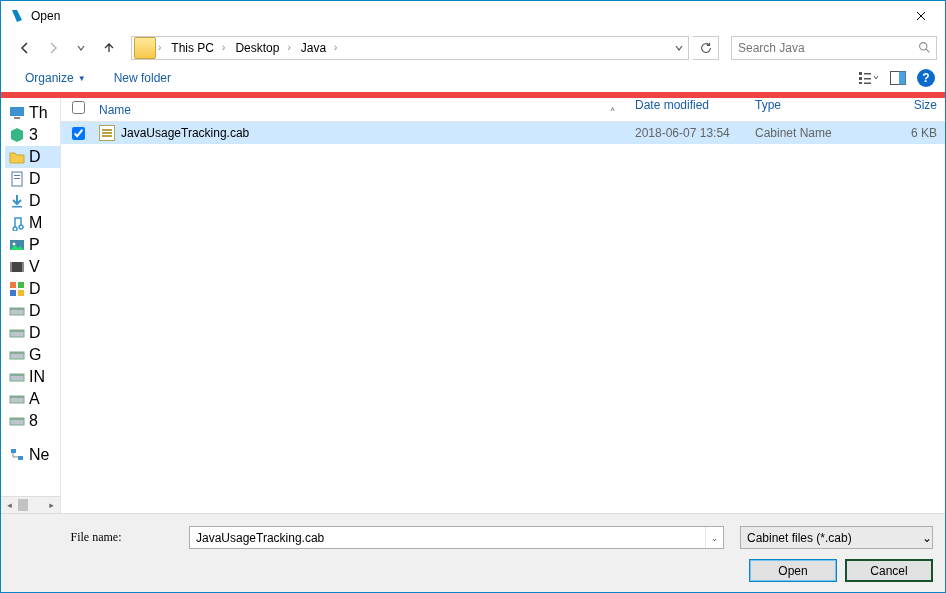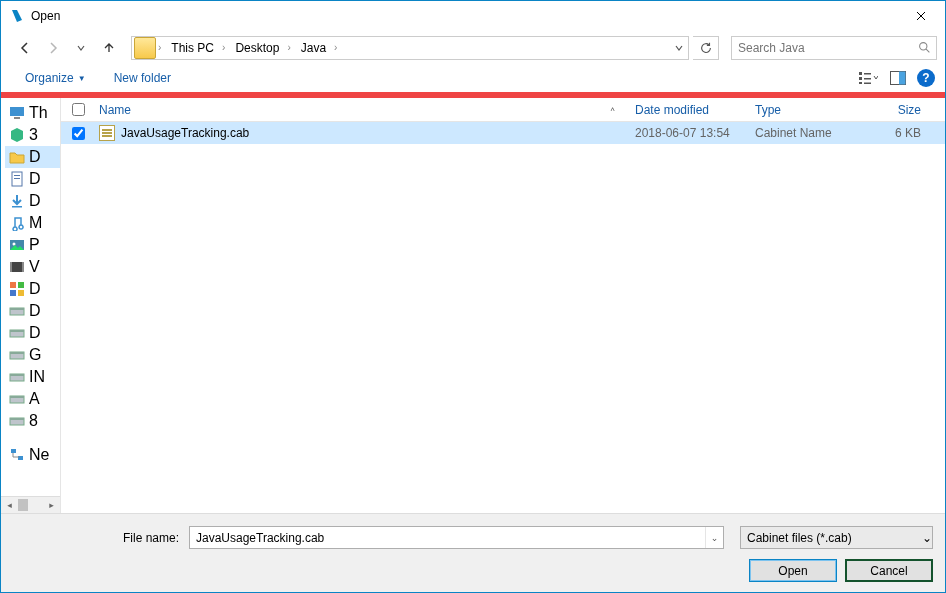--- a/index.html
+++ b/index.html
@@ -43,41 +43,41 @@
   .tree-row { height:22px; display:flex; align-items:center; gap:4px; padding-left:4px; white-space:nowrap; overflow:hidden; font-size:16px; }
   .tree-row.selected { background:#cde8ff; }
   .tree-ico { width:16px; height:16px; flex-shrink:0; }
   .tree-gap { height:12px; }
   .sb-scroll { position:absolute; bottom:0; left:0; right:0; height:17px; background:#f0f0f0; border-top:1px solid #ddd; display:flex; }
   .sb-scroll .arr { width:17px; display:flex; align-items:center; justify-content:center; color:#666; font-size:9px; }
   .sb-scroll .thumb { flex:1; display:flex; }
   .sb-scroll .thumb-inner { width:40%; background:#c2c2c2; margin:2px 0; }
 
   .filepane { flex:1; display:flex; flex-direction:column; }
-  .colhead { height:24px; border-bottom:1px solid #e5e5e5; display:flex; align-items:center; color:#175ea8; font-size:12px; }
+  .colhead { height:24px; border-bottom:1px solid #e5e5e5; display:flex; color:#175ea8; font-size:12px; }
   .col-check { width:34px; display:flex; justify-content:center; }
   .col-name { flex:1; padding-left:4px; display:flex; align-items:center; gap:50px; }
   .col-date { width:120px; }
   .col-type { width:120px; }
-  .col-size { width:70px; text-align:right; padding-right:24px; }
+  .col-size { width:70px; text-align:right; padding-right:8px; }
   .colhead > div { border-right: none; }
   .sort-caret { font-size:8px; color:#555; margin-left:auto; margin-right:20px; }
   .rows { flex:1; overflow:auto; }
   .row { height:22px; display:flex; align-items:center; font-size:12px; }
   .row.sel { background:#cde8ff; }
   .row .col-check input { margin:0; }
   .file-ico { width:16px; height:16px; margin-right:6px; background:#fff; border:1px solid #b7a24a; position:relative; }
   .file-ico::after{ content:""; position:absolute; left:2px; right:2px; top:3px; height:2px; background:#b7a24a; box-shadow:0 3px 0 #b7a24a, 0 6px 0 #b7a24a; }
   .row .name { flex:1; display:flex; align-items:center; padding-left:4px; }
   .row .meta { color:#646464; }
 
   
   .footer { background:#f0f0f0; border-top:1px solid #ddd; padding:12px 12px 10px 12px; }
   .fn-row { display:flex; align-items:center; gap:6px; margin-bottom:10px; }
-  .fn-label { width:170px; text-align:right; padding-right:4px; }
+  .fn-label { width:170px; text-align:center; padding-right:4px;font-family:Liberation Serif, serif; }
   .fn-combo { flex:1; height:23px; border:1px solid #aeaeae; background:#fff; display:flex; align-items:center; }
   .fn-combo span { flex:1; padding:0 6px; }
   .fn-combo .cd { width:18px; display:flex; align-items:center; justify-content:center; color:#555; font-size:9px; border-left:1px solid #e5e5e5; height:100%; }
   .filter-combo { width:193px; height:23px; border:1px solid #aeaeae; background:#eaeaea; display:flex; align-items:center; margin-left:10px; }
   .filter-combo span { flex:1; padding:0 6px; }
   .btn-row { display:flex; justify-content:flex-end; gap:8px; }
   .btn { width:88px; height:23px; border:2px solid #14532d; background:#e1e1e1; display:flex; align-items:center; justify-content:center; }
   .btn.default { border:1px solid #0a84c5; box-shadow: inset 0 0 0 1px #7cc3ef; }
 
   input[type=checkbox]{ width:13px; height:13px; }

